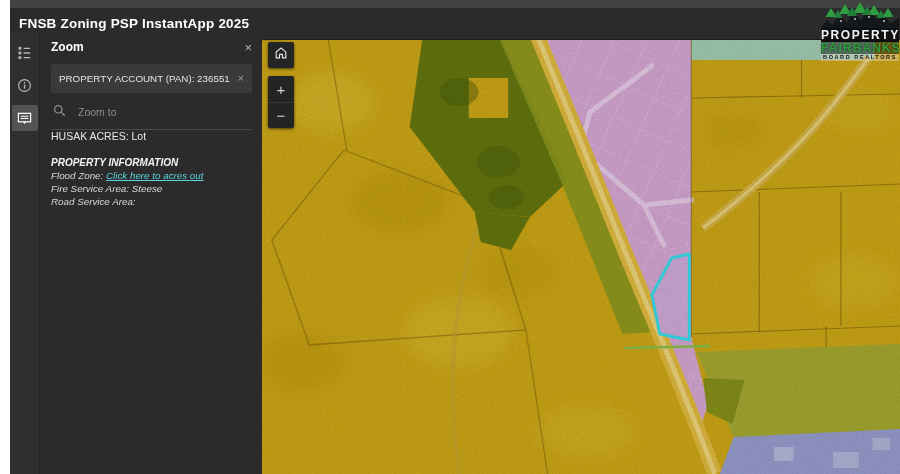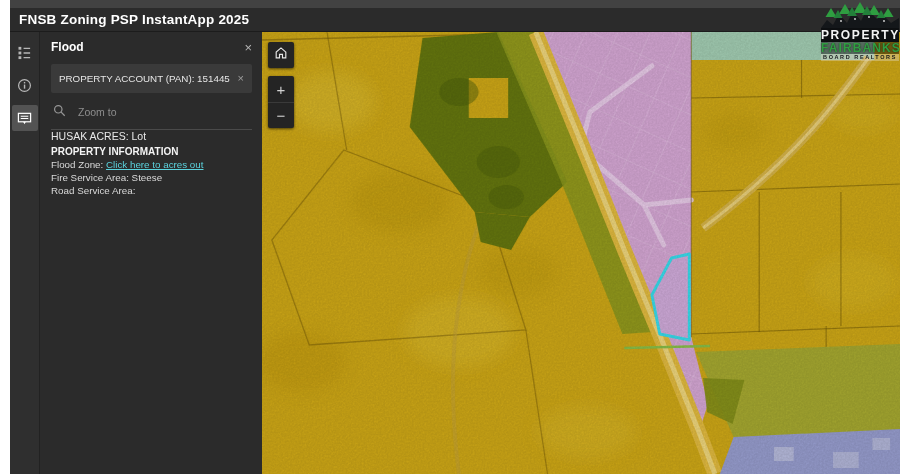--- a/index.html
+++ b/index.html
@@ -1,21 +1,21 @@
 <!DOCTYPE html>
 <html style="--rr-yellow: #d2ab17; --pink-zone: #d9aad8; --pink-line: #eed2ee; --green-dark: #67790f; --olive-band: #8e9a1e; --road-fill: #e6be40; --road-center: #f3da7e; --teal-band: #a3d3bf; --lime-band: #a7ac33; --lime-dark: #84901a; --blue-zone: #9aa0d2; --selection: #3ae0f0; --link: #5bd3de; --logo-green: #2f9e41;"><head>
 <meta charset="utf-8">
 <style>
   * { box-sizing: border-box; margin: 0; padding: 0; }
   html,body { width:900px; height:474px; background:#ffffff; overflow:hidden;
               font-family:"Liberation Sans", sans-serif; }
   .frame { position:relative; width:900px; height:474px; background:#ffffff; }
   .app   { position:absolute; left:10px; top:0; right:0; bottom:0; background:#2b2b2b; }
   .topstrip { position:absolute; left:0; top:0; right:0; height:8px; background:#424242; }
-  .header { position:absolute; left:0; top:8px; right:0; height:24px; background:#2b2b2b;
+  .header { position:absolute; left:0; top:8px; right:0; height:32px; background:#2b2b2b;
             border-bottom:1px solid #1c1c1c; display:flex; align-items:center; padding-left:9px; z-index:3;}
   .app-title { color:#ffffff; font-size:13.5px; font-weight:bold; letter-spacing:.2px; }
 
   .sidebar { position:absolute; left:0; top:32px; width:30px; bottom:0; background:#2f2f2f;
              border-right:1px solid #222; display:flex; flex-direction:column; align-items:center; padding-top:7px; gap:7px; z-index:3;}
   .tool-btn { width:26px; height:26px; display:flex; align-items:center; justify-content:center;
               color:#b7b7b7; border-radius:2px; cursor:pointer; }
   .tool-btn.active { background:#535353; color:#ffffff; }
   .tool-btn svg { display:block; }
 
@@ -27,21 +27,21 @@
   .chip { margin-top:10px; background:#3a3a3a; border-radius:2px; padding:8px 8px;
           display:flex; justify-content:space-between; align-items:center; }
   .chip-label { font-size:9.8px; color:#e6e6e6; white-space:nowrap; }
   .chip .x-btn { color:#9d9d9d; font-size:11px; }
   .searchrow { display:flex; align-items:center; gap:12px; padding:10px 2px 8px 2px;
                border-bottom:1px solid #4a4a4a; }
   .searchrow input { flex:1; background:transparent; border:none; outline:none;
                      color:#cfcfcf; font-size:10.5px; font-family:inherit; }
   .searchrow input::placeholder { color:#8d8d8d; }
   .subtitle { font-size:10.5px; color:#e8e8e8; }
-  .propinfo { margin-top:3px; font-size:9.8px; line-height:13px; color:#d9d9d9; }
+  .propinfo { margin-top:14px; font-size:9.8px; line-height:13px; color:#d9d9d9;font-style:italic; }
   .section-title { font-weight:bold; color:#f4f4f4; font-size:10px; }
   .prop-row { white-space:nowrap; }
   .flood-link { color:var(--link,#5bd3de); text-decoration:underline; cursor:pointer; }
 
   .map { position:absolute; left:252px; top:32px; right:0; bottom:0; overflow:hidden; background:#d2ab17; }
   .map svg.basemap { position:absolute; left:0; top:0; width:100%; height:100%; display:block; }
 
   .map-btn { position:absolute; width:26px; height:26px; background:#242424; border-radius:2px;
              display:flex; align-items:center; justify-content:center; cursor:pointer;
              box-shadow:0 1px 3px rgba(0,0,0,.6); z-index:5; }
@@ -100,26 +100,26 @@
               <rect x="1.5" y="2.5" width="13" height="9" fill="none" stroke="currentColor" stroke-width="1.3"></rect>
             <path d="M4 5.5h8M4 8h8" stroke="currentColor" stroke-width="1.1"></path>
             <path d="M6.5 11.5h3L8 14z" fill="currentColor"></path>
             </svg>
         </span>
       </div>
     </div>
 
     <div class="panel">
       <div class="panel-head">
-        <span class="panel-title">Flood</span>
+        <span class="panel-title">Zoom</span>
         <span class="x-btn">×</span>
       </div>
 
       <div class="chip">
-        <span class="chip-label">PROPERTY ACCOUNT (PAN): 151445</span>
+        <span class="chip-label">PROPERTY ACCOUNT (PAN): 236551</span>
         <span class="x-btn">×</span>
       </div>
 
       <div class="searchrow">
         <span>
           <svg width="13" height="13" viewBox="0 0 14 14">
               <circle cx="5.7" cy="5.7" r="4" fill="none" stroke="#979797" stroke-width="1.3"></circle>
           <path d="M8.8 8.8 L12.6 12.6" stroke="#979797" stroke-width="1.3"></path>
             </svg>
         </span>

